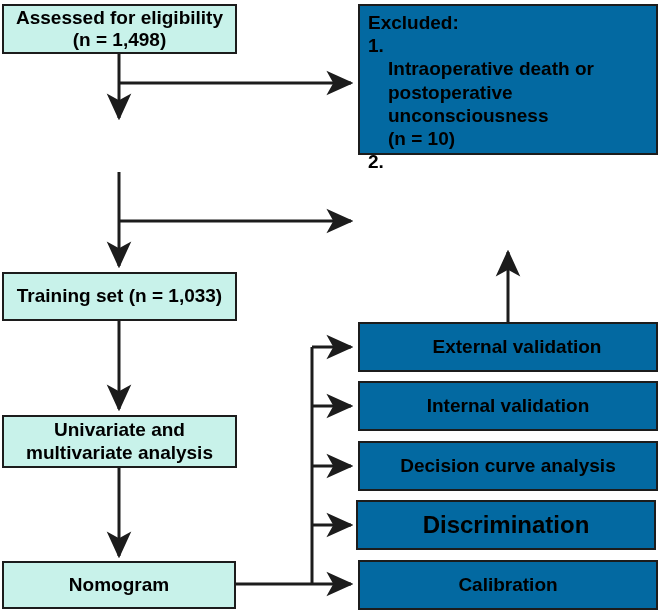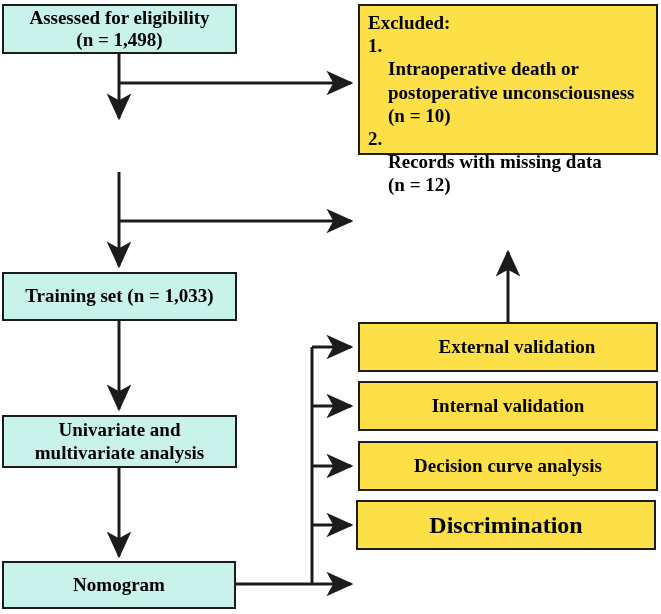--- a/index.html
+++ b/index.html
@@ -5,37 +5,37 @@
   html, body {
     margin: 0;
     padding: 0;
     background: #ffffff;
   }
   #canvas {
     position: relative;
     width: 661px;
     height: 614px;
     background: #ffffff;
-    font-family: Liberation Serif, serif;
+    font-family: Liberation Sans, sans-serif;
     overflow: hidden;
   }
   .node {
     position: absolute;
     box-sizing: border-box;
     border: 2px solid #1c1c1c;
     display: flex;
     align-items: center;
     justify-content: center;
     text-align: center;
     font-weight: bold;
     color: #000000;
     line-height: 1.18;
   }
   .node.cyan  { background: #c8f2ea; }
-  .node.green { background: #fde047; }
+  .node.green { background: #0369a1; }
 
   .node .txt {
     display: block;
     width: 100%;
     padding: 0 4px;
     white-space: pre-line;
   }
 
   
   .node.excluded {
@@ -118,22 +118,21 @@
 
   <div class="node green excluded" style="left:358px; top:4px; width:300px; height:151px;">
     <div class="excluded-title">Excluded:</div>
     <ul class="excl-list">
       <li class="excl-item">
         <span class="excl-num">1.</span><span>Intraoperative death or
 postoperative unconsciousness
 (n = 10)</span>
       </li>
       <li class="excl-item">
-        <span class="excl-num">2.</span><span>Records with missing data
-(n = 12)</span>
+        <span class="excl-num">2.</span>
       </li>
     </ul>
   </div>
 
 
 
   <div class="node cyan" style="left:2px; top:272px; width:235px; height:49px; font-size:19px;">
     <span class="txt">Training set (n = 1,033)</span>
   </div>
 
@@ -155,14 +154,17 @@
   </div>
 
   <div class="node green" style="left:358px; top:441px; width:300px; height:50px; font-size:19px;">
     <span class="txt">Decision curve analysis</span>
   </div>
 
   <div class="node green" style="left:356px; top:500px; width:300px; height:50px; font-size:24px;">
     <span class="txt">Discrimination</span>
   </div>
 
+  <div class="node green" style="left:358px; top:560px; width:300px; height:50px; font-size:19px;">
+    <span class="txt">Calibration</span>
+  </div>
 
 </div>
 
 </body></html>

